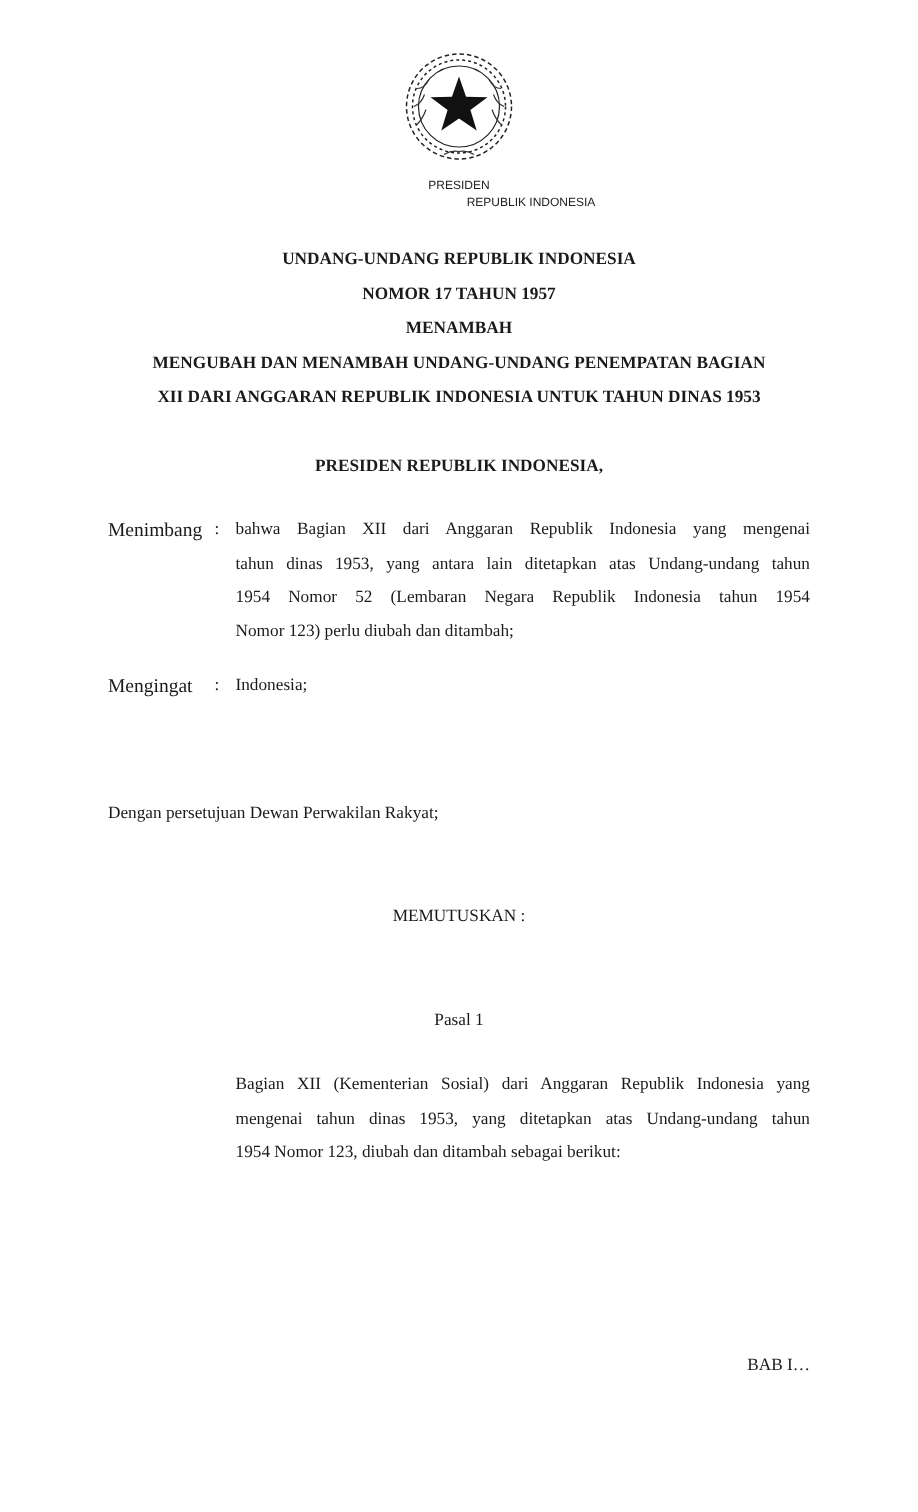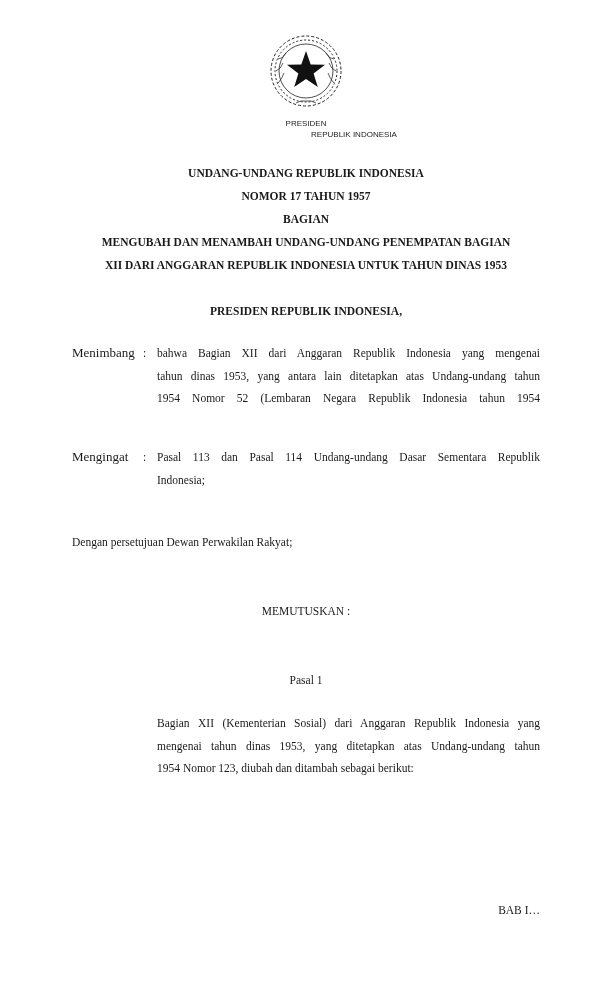--- a/index.html
+++ b/index.html
@@ -37,37 +37,37 @@
       <path d="M30 72 q5 -3 10 -2 q5 -1 10 2"></path>
     </g>
     <polygon points="40,20 44.7,33.5 59,33.8 47.6,42.4 51.8,56 40,48 28.2,56 32.4,42.4 21,33.8 35.3,33.5" fill="#111"></polygon>
   </svg>
 </div>
 <div class="emblem-caption" style="top:118px;">PRESIDEN</div>
 <div class="emblem-caption" style="top:129px;padding-left:48px;">REPUBLIK INDONESIA</div>
 
 <div class="title-line" style="top:166px;">UNDANG-UNDANG REPUBLIK INDONESIA</div>
 <div class="title-line" style="top:189px;">NOMOR 17 TAHUN 1957</div>
-<div class="title-line" style="top:212px;">BAGIAN</div>
+<div class="title-line" style="top:212px;">MENAMBAH</div>
 <div class="title-line" style="top:235px;">MENGUBAH DAN MENAMBAH UNDANG-UNDANG PENEMPATAN BAGIAN</div>
 <div class="title-line" style="top:258px;">XII DARI ANGGARAN REPUBLIK INDONESIA UNTUK TAHUN DINAS 1953</div>
 <div class="title-line" style="top:304px;">PRESIDEN REPUBLIK INDONESIA,</div>
 
 <div class="label" style="left:72px; top:342px;">Menimbang</div>
 <div class="colon" style="left:143px; top:342px;">:</div>
 <div class="para" style="left:157px; top:342px; width:383px;">
   <span class="jl">bahwa Bagian XII dari Anggaran Republik Indonesia yang mengenai</span>
   <span class="jl">tahun dinas 1953, yang antara lain ditetapkan atas Undang-undang tahun</span>
   <span class="jl">1954 Nomor 52 (Lembaran Negara Republik Indonesia tahun 1954</span>
+  <span class="ll">Nomor 123) perlu diubah dan ditambah;</span>
 </div>
 
 <div class="label" style="left:72px; top:446px;">Mengingat</div>
 <div class="colon" style="left:143px; top:446px;">:</div>
 <div class="para" style="left:157px; top:446px; width:383px;">
-  <span class="jl">Pasal 113 dan Pasal 114 Undang-undang Dasar Sementara Republik</span>
   <span class="ll">Indonesia;</span>
 </div>
 
 <div class="para" style="left:72px; top:531px; width:470px;">Dengan persetujuan Dewan Perwakilan Rakyat;</div>
 
 <div class="center" style="top:604px;">MEMUTUSKAN :</div>
 
 <div class="center" style="top:673px;">Pasal 1</div>
 <div class="para" style="left:157px; top:712px; width:383px;">
   <span class="jl">Bagian XII (Kementerian Sosial) dari Anggaran Republik Indonesia yang</span>

